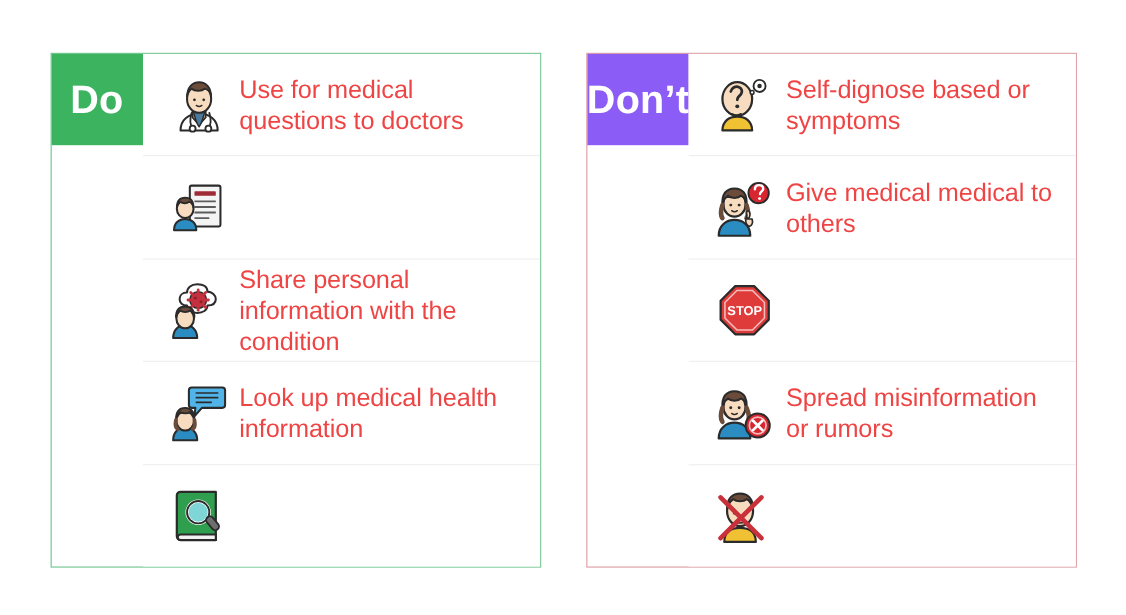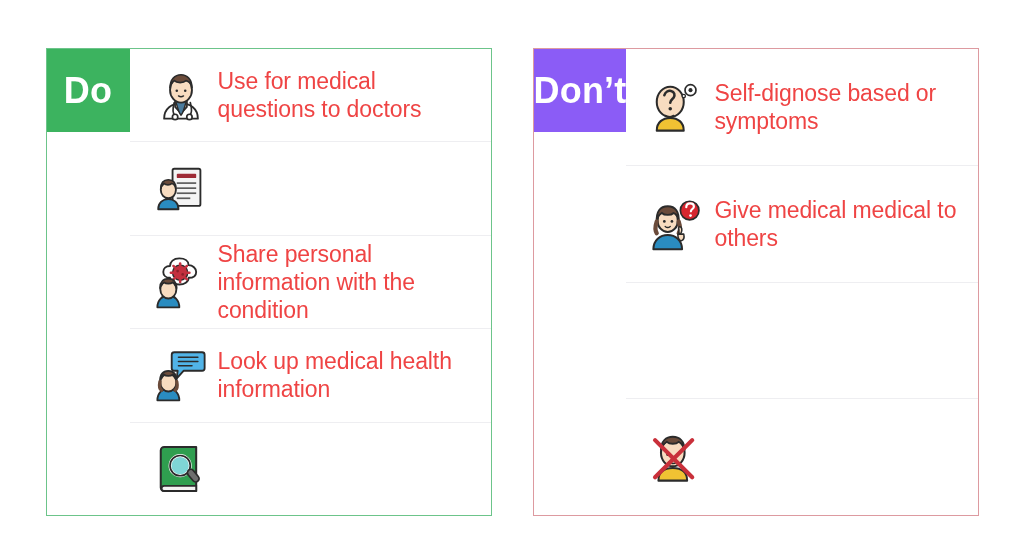--- a/index.html
+++ b/index.html
@@ -210,23 +210,47 @@
             <path d="M33 44c0 4 1 7 4 8 3-1 4-4 3-8z" fill="#f8dcc0" stroke="#2b2b2b" stroke-width="1.8" stroke-linejoin="round"></path>
             <circle cx="47" cy="16" r="11" fill="#d7262f" stroke="#2b2b2b" stroke-width="2"></circle>
             <path d="M43 12c0-3 2-4.5 4.5-4.5S52 9 52 11.5c0 2.5-3.5 3-3.5 5.5" fill="none" stroke="#fff" stroke-width="2.6" stroke-linecap="round"></path>
             <circle cx="48" cy="22" r="1.6" fill="#fff"></circle>
           </svg>
         </div>
         <div class="row-text">Give medical medical to others</div>
       </div>
 
       <div class="row">
-        <div class="row-text empty"></div>
-      </div>
-
+        <div class="row-icon">
+          <svg width="50" height="50" viewBox="0 0 64 64">
+            <polygon points="21,4 43,4 60,21 60,43 43,60 21,60 4,43 4,21" fill="#e03b3b" stroke="#2b2b2b" stroke-width="2.6" stroke-linejoin="round"></polygon>
+            <polygon points="23,9 41,9 55,23 55,41 41,55 23,55 9,41 9,23" fill="none" stroke="#f2bdbd" stroke-width="1.8"></polygon>
+            <text x="32" y="38" text-anchor="middle" font-family="Liberation Sans, sans-serif" font-size="15" font-weight="bold" fill="#ffffff">STOP</text>
+          </svg>
+        </div>
+        <div class="row-text empty"></div>
+      </div>
+
+      <div class="row">
+        <div class="row-icon">
+          <svg width="54" height="54" viewBox="0 0 64 64">
+            <path d="M4 60c0-11 8-17 17-17s17 6 17 17z" fill="#2a8cc0" stroke="#2b2b2b" stroke-width="2.4" stroke-linejoin="round"></path>
+            <ellipse cx="21" cy="26" rx="12" ry="13.5" fill="#f8dcc0" stroke="#2b2b2b" stroke-width="2.4"></ellipse>
+            <path d="M8 28c-1-13 4-19 13-19s14 6 13 19c0-7-3-10-6-11-3 3-11 3-14 0-3 2-6 4-6 11z" fill="#6b4b3a" stroke="#2b2b2b" stroke-width="2.2"></path>
+            <path d="M8 27c-2 6-2 12 0 15M34 27c3 7 3 13 1 16" stroke="#6b4b3a" stroke-width="5" fill="none" stroke-linecap="round"></path>
+            <circle cx="17" cy="27" r="1.6" fill="#2b2b2b"></circle>
+              <circle cx="26" cy="27" r="1.6" fill="#2b2b2b"></circle>
+            <path d="M18 33c2 1.6 4 1.6 6 0" stroke="#2b2b2b" stroke-width="1.6" fill="none" stroke-linecap="round"></path>
+            <circle cx="46" cy="46" r="13" fill="#d7262f" stroke="#2b2b2b" stroke-width="2.2"></circle>
+            <circle cx="46" cy="46" r="9" fill="none" stroke="#f2bdbd" stroke-width="1.8"></circle>
+            <path d="M41 41l10 10M51 41l-10 10" stroke="#fff" stroke-width="3" stroke-linecap="round"></path>
+          </svg>
+        </div>
+        <div class="row-text">Spread misinformation or rumors</div>
+      </div>
 
       <div class="row">
         <div class="row-icon">
           <svg width="54" height="54" viewBox="0 0 64 64">
             <path d="M10 60c0-10 7-15 17-15s17 5 17 15z" fill="#f0c233" stroke="#2b2b2b" stroke-width="2.4" stroke-linejoin="round"></path>
             <ellipse cx="27" cy="27" rx="14" ry="16" fill="#f8dcc0" stroke="#2b2b2b" stroke-width="2.4"></ellipse>
             <path d="M13 24c0-11 6-16 14-16s14 5 14 16c-1-6-4-9-7-10-3 3-11 3-14 0-3 2-7 4-7 10z" fill="#6b4b3a" stroke="#2b2b2b" stroke-width="2.2"></path>
             <circle cx="21" cy="29" r="1.8" fill="#2b2b2b"></circle>
               <circle cx="33" cy="29" r="1.8" fill="#2b2b2b"></circle>
             <path d="M22 38c3 2 7 2 10 0" stroke="#2b2b2b" stroke-width="1.8" fill="none" stroke-linecap="round"></path>

